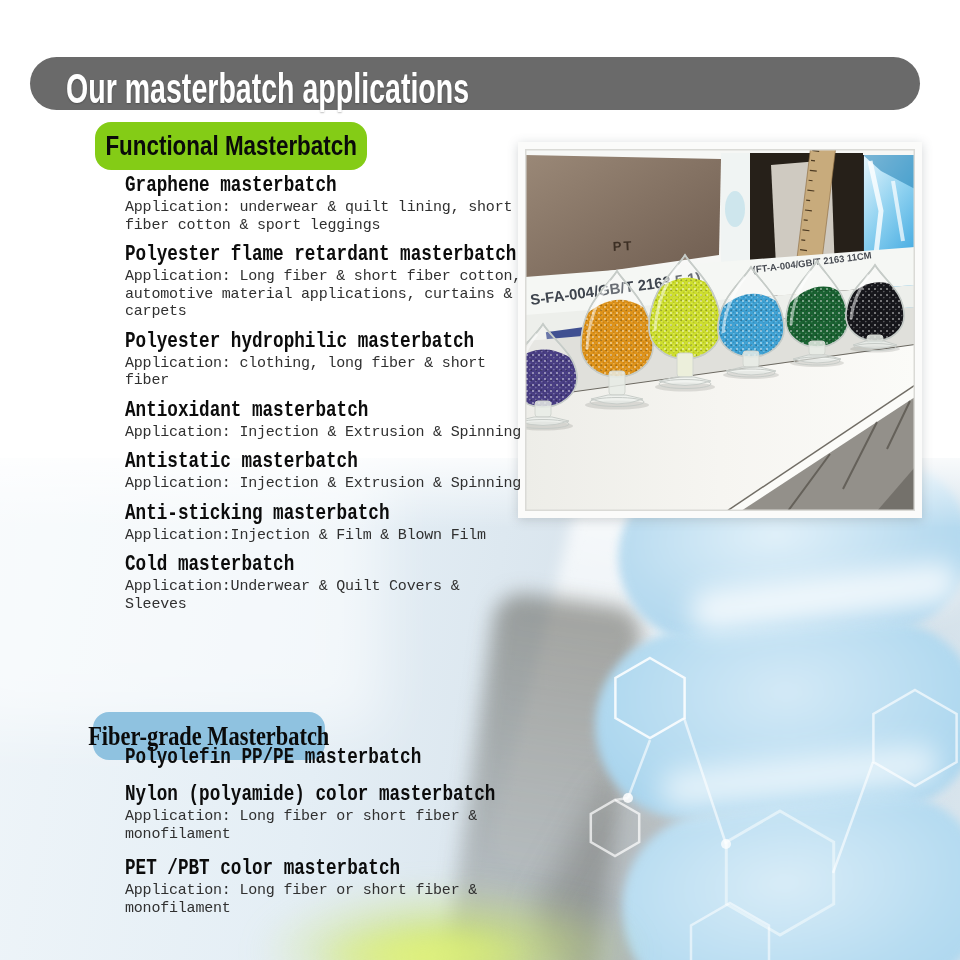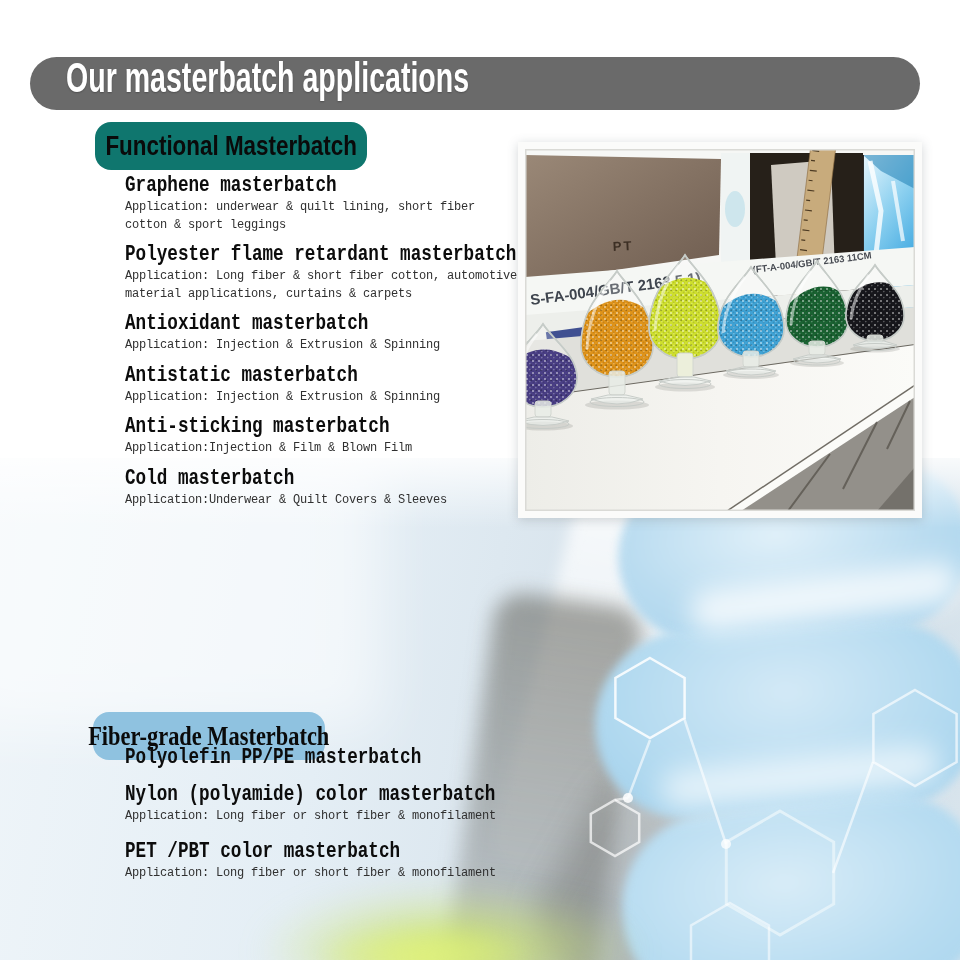--- a/index.html
+++ b/index.html
@@ -33,42 +33,42 @@
          background:radial-gradient(#cde668 0%,rgba(205,230,104,0) 70%);}
   .greenblob2{left:318px;top:468px;width:210px;height:62px;filter:blur(8px);
          background:radial-gradient(#e0f17c 0%,rgba(224,241,124,0) 75%);}
   .leftlight{left:-50px;top:-10px;width:430px;height:280px;background:rgba(255,255,255,.55);filter:blur(28px);}
   .wash::before{content:"";position:absolute;left:0;top:0;width:100%;height:70px;
          background:linear-gradient(rgba(255,255,255,.85),rgba(255,255,255,0));z-index:5;}
   .hexlayer{position:absolute;left:520px;top:160px;width:440px;height:342px;z-index:4;}
 
   
   .banner{position:absolute;left:30px;top:57px;width:890px;height:53px;border-radius:27px;
-          background:#6a6a6a;display:flex;align-items:flex-start;z-index:20;}
+          background:#6a6a6a;display:flex;align-items:flex-end;z-index:20;}
   .banner-label{color:#fff;font-weight:bold;font-size:42px;line-height:1;white-space:nowrap;
           transform:scaleX(0.68);transform-origin:0 50%;margin-left:36px;
           text-shadow:0 1px 2px rgba(0,0,0,.25);}
 
   
   .pill{position:absolute;height:48px;border-radius:16px;display:flex;align-items:center;
         justify-content:center;z-index:20;}
   .pill-functional{left:95px;top:122px;width:272px;background:#f8e70a;}
   .pill-fiber{left:93px;top:712px;width:232px;background:#8fc2e0;font-family:Liberation Serif, serif;}
   .pill-label{color:#0a0a0a;font-weight:bold;font-size:28px;line-height:1;white-space:nowrap;
         transform:scaleX(0.8);}
 
   
   .items{position:absolute;width:398px;z-index:20;}
   #functional-items{left:125px;top:174px;}
   #fiber-items{left:125px;top:746px;}
   .item{margin:0 0 9px 0;font-family:Liberation Mono, monospace;}
   #fiber-items .item{margin-bottom:14px;}
   .item-title{margin:0 0 2px 0;font-size:21.5px;font-weight:bold;color:#0c0c0c;
         line-height:23px;transform:scaleX(0.82);transform-origin:0 50%;width:122%;}
-  .item-app{margin:0;font-size:12px;color:#303030;line-height:17.5px;letter-spacing:-0.2px;}
+  .item-app{margin:0;font-size:15px;color:#303030;line-height:17.5px;letter-spacing:-0.2px;}
 
   
   .photo{position:absolute;left:518px;top:142px;width:404px;height:376px;background:#fbfbfa;
          padding:7px;box-sizing:border-box;z-index:15;
          box-shadow:0 2px 10px rgba(80,90,100,.25);}
   .photo svg{display:block;width:390px;height:362px;}
 </style>
 </head>
 <body>
 
@@ -97,35 +97,39 @@
       </g>
       <circle cx="108" cy="180" r="5" fill="rgba(255,255,255,0.85)"></circle>
       <circle cx="206" cy="226" r="5" fill="rgba(255,255,255,0.75)"></circle>
     </svg>
   </div>
 
   <div class="banner" style="background: rgb(106, 106, 106);">
     <div class="banner-label">Our masterbatch applications</div>
   </div>
 
-  <div class="pill pill-functional" style="background: #0f766e;">
+  <div class="pill pill-functional" style="background: #84cc16;">
     <span class="pill-label">Functional Masterbatch</span>
   </div>
 
   <div class="items" id="functional-items">
   <div class="item">
     <h3 class="item-title">Graphene masterbatch</h3>
     <p class="item-app">Application: underwear &amp; quilt lining, short fiber cotton &amp;  sport leggings</p>
   </div>
 
   <div class="item">
     <h3 class="item-title">Polyester flame retardant masterbatch</h3>
     <p class="item-app">Application: Long fiber &amp; short fiber cotton, automotive material applications, curtains &amp; carpets</p>
   </div>
 
+  <div class="item">
+    <h3 class="item-title">Polyester hydrophilic masterbatch</h3>
+    <p class="item-app">Application: clothing, long fiber &amp; short fiber</p>
+  </div>
 
 
   <div class="item">
     <h3 class="item-title">Antioxidant masterbatch</h3>
     <p class="item-app">Application: Injection &amp; Extrusion &amp; Spinning</p>
   </div>
 
   <div class="item">
     <h3 class="item-title">Antistatic masterbatch</h3>
     <p class="item-app">Application: Injection &amp; Extrusion &amp; Spinning</p>

